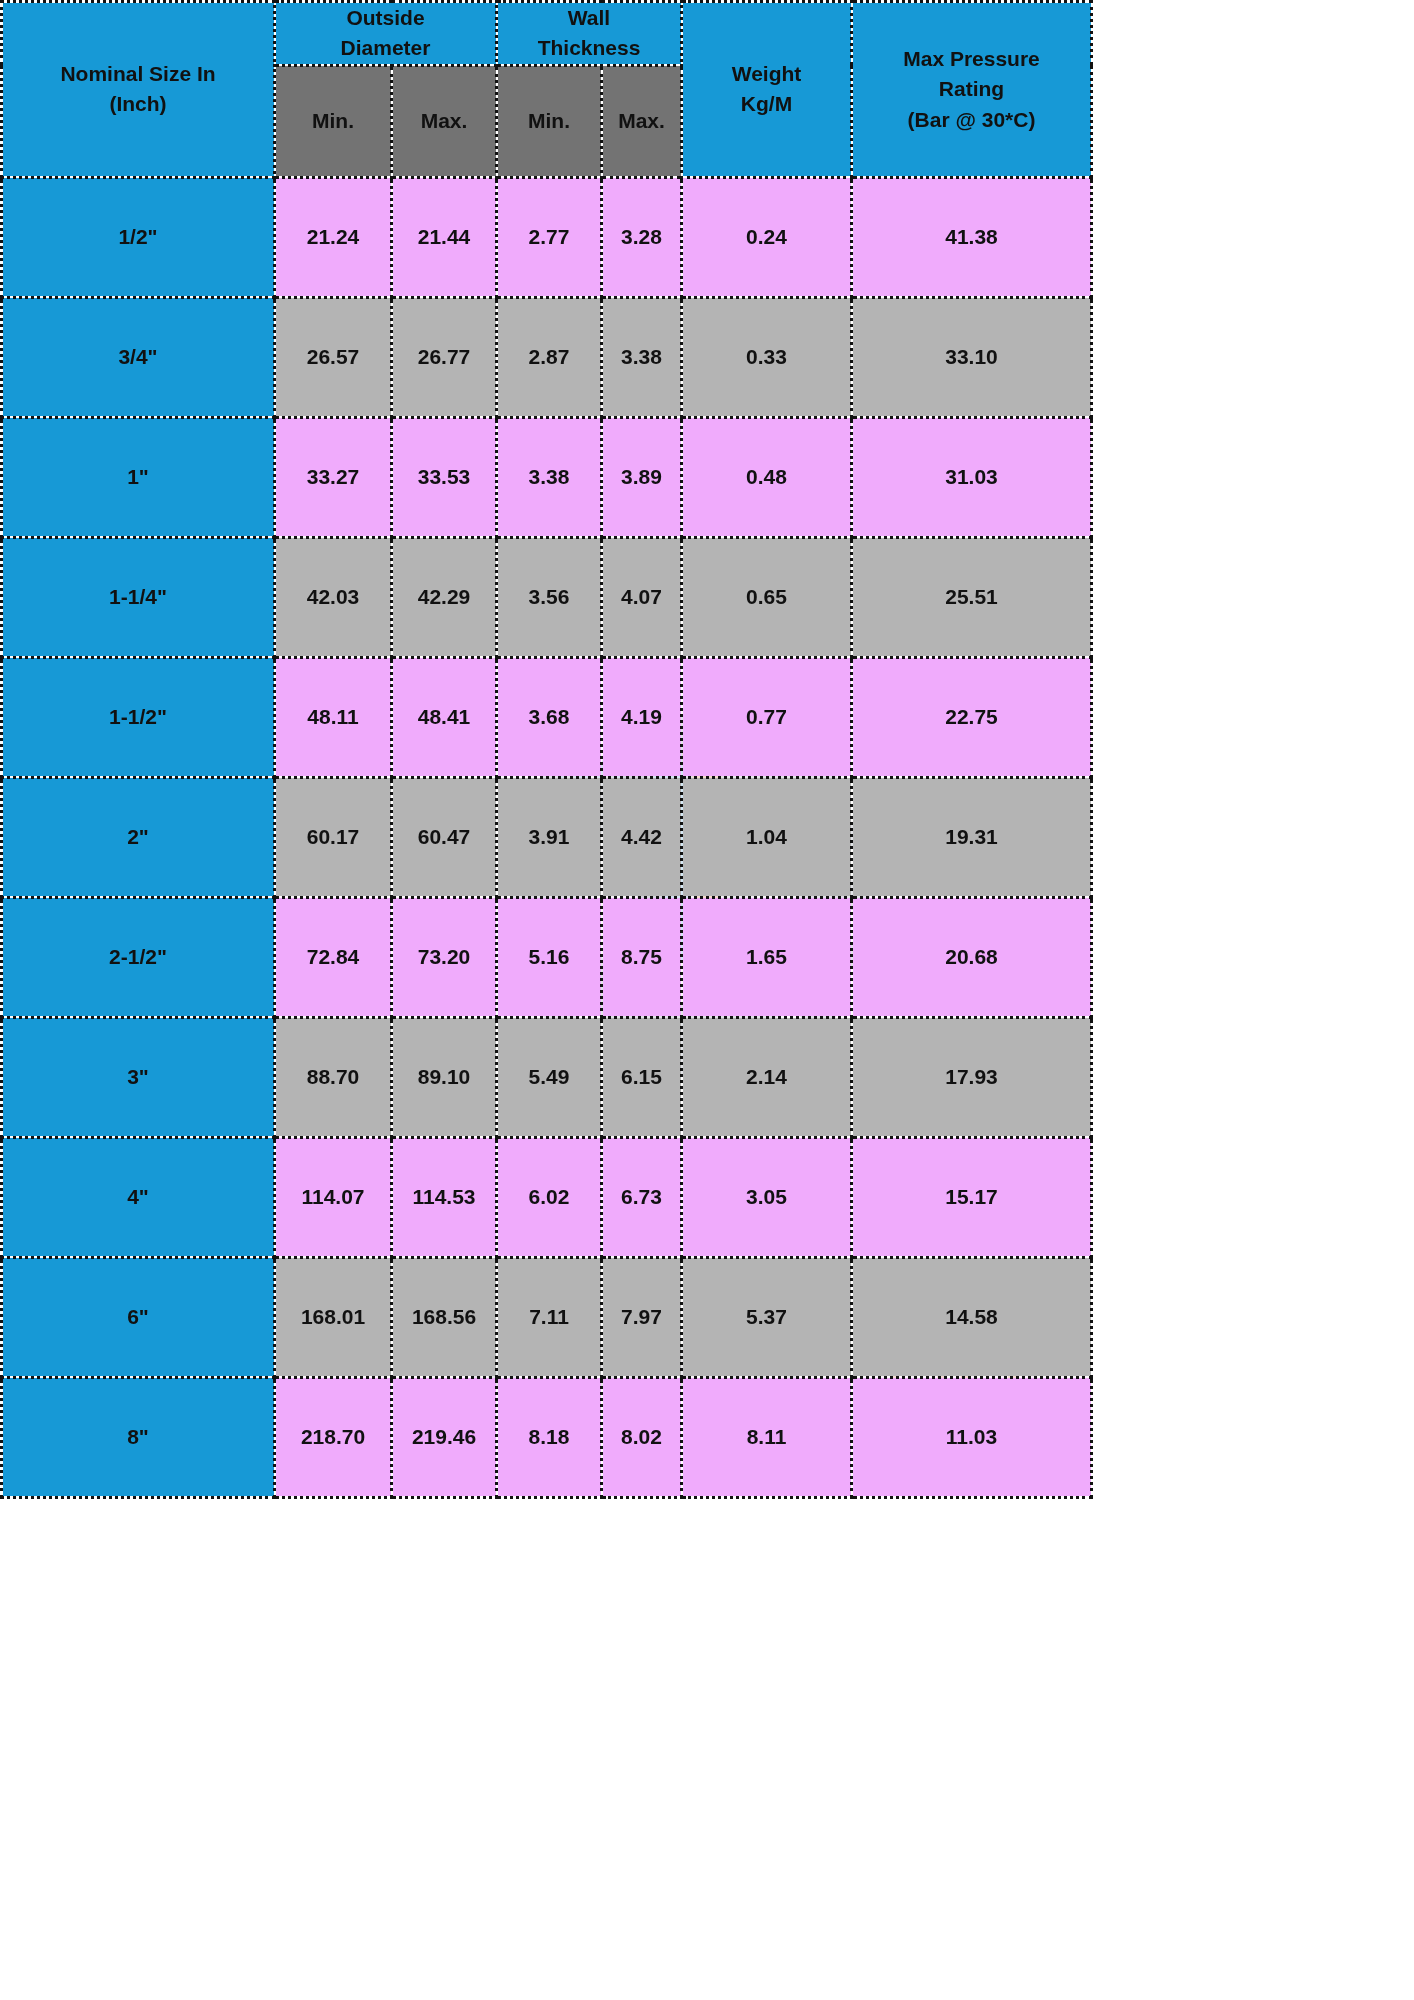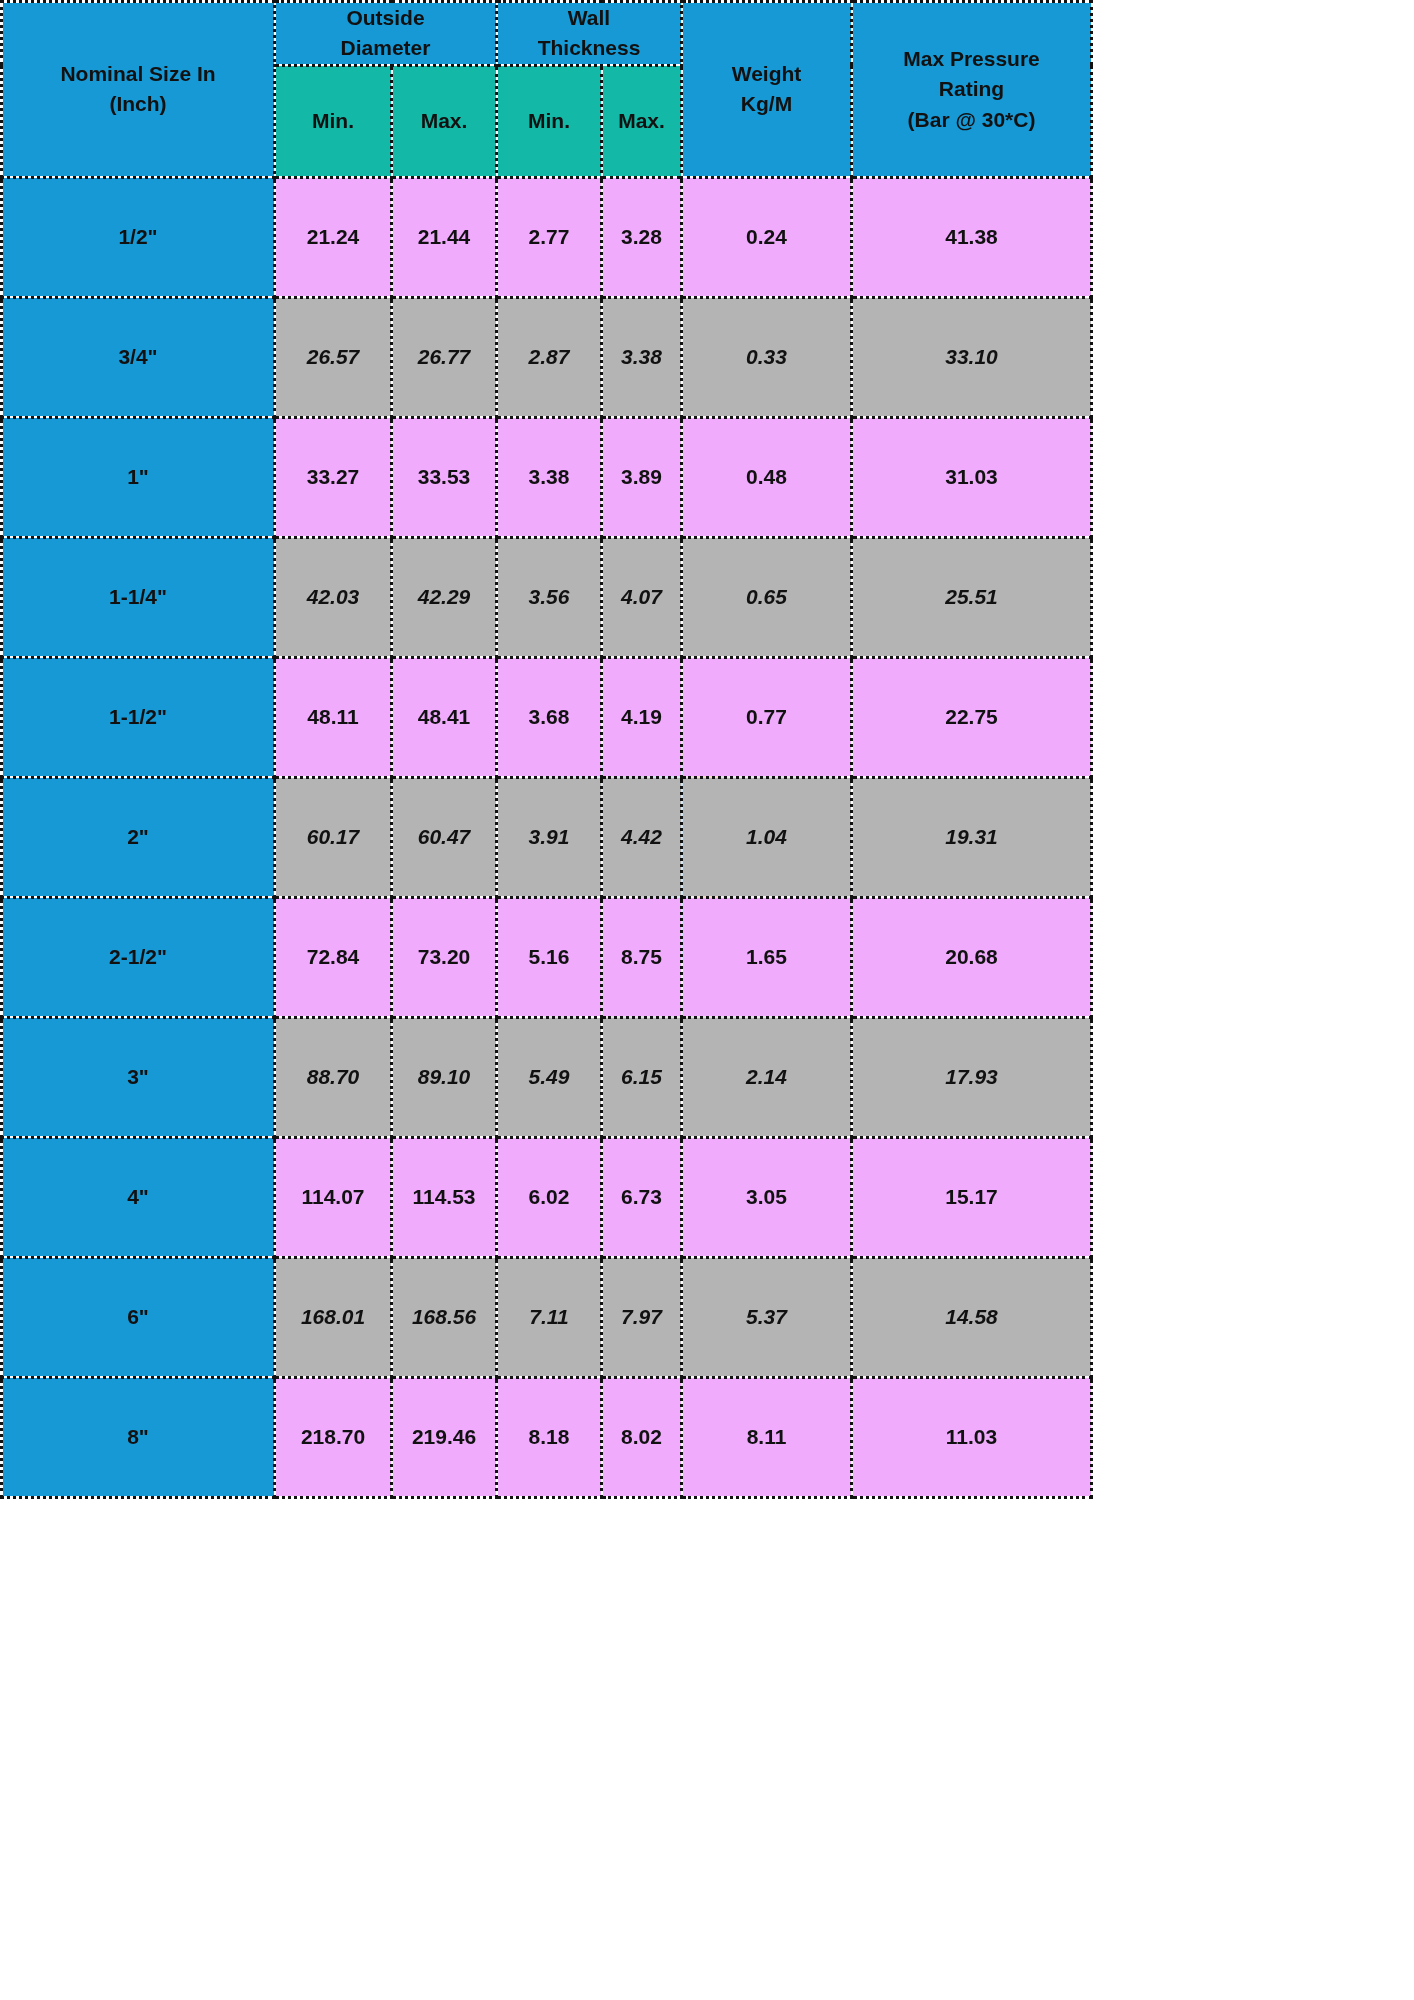--- a/index.html
+++ b/index.html
@@ -56,24 +56,24 @@
     font-size: 21px;
     font-weight: 700;
     color: #111111;
     background-clip: padding-box;
   }
   
   th.h-blue, td.c-blue {
     background: #1799D6;
   }
   th.h-grey {
-    background: #14b8a6;
+    background: #737373;
   }
   td.c-white { background: #f0abfc; }
-  td.c-grey  { background: #b4b4b4; font-style: italic; }
+  td.c-grey  { background: #b4b4b4; }
 
   th.nominal {
     font-size: 23px;
     line-height: 1.45;
   }
   th.grp {
     font-size: 23px;
     line-height: 1.45;
     vertical-align: middle;
   }

